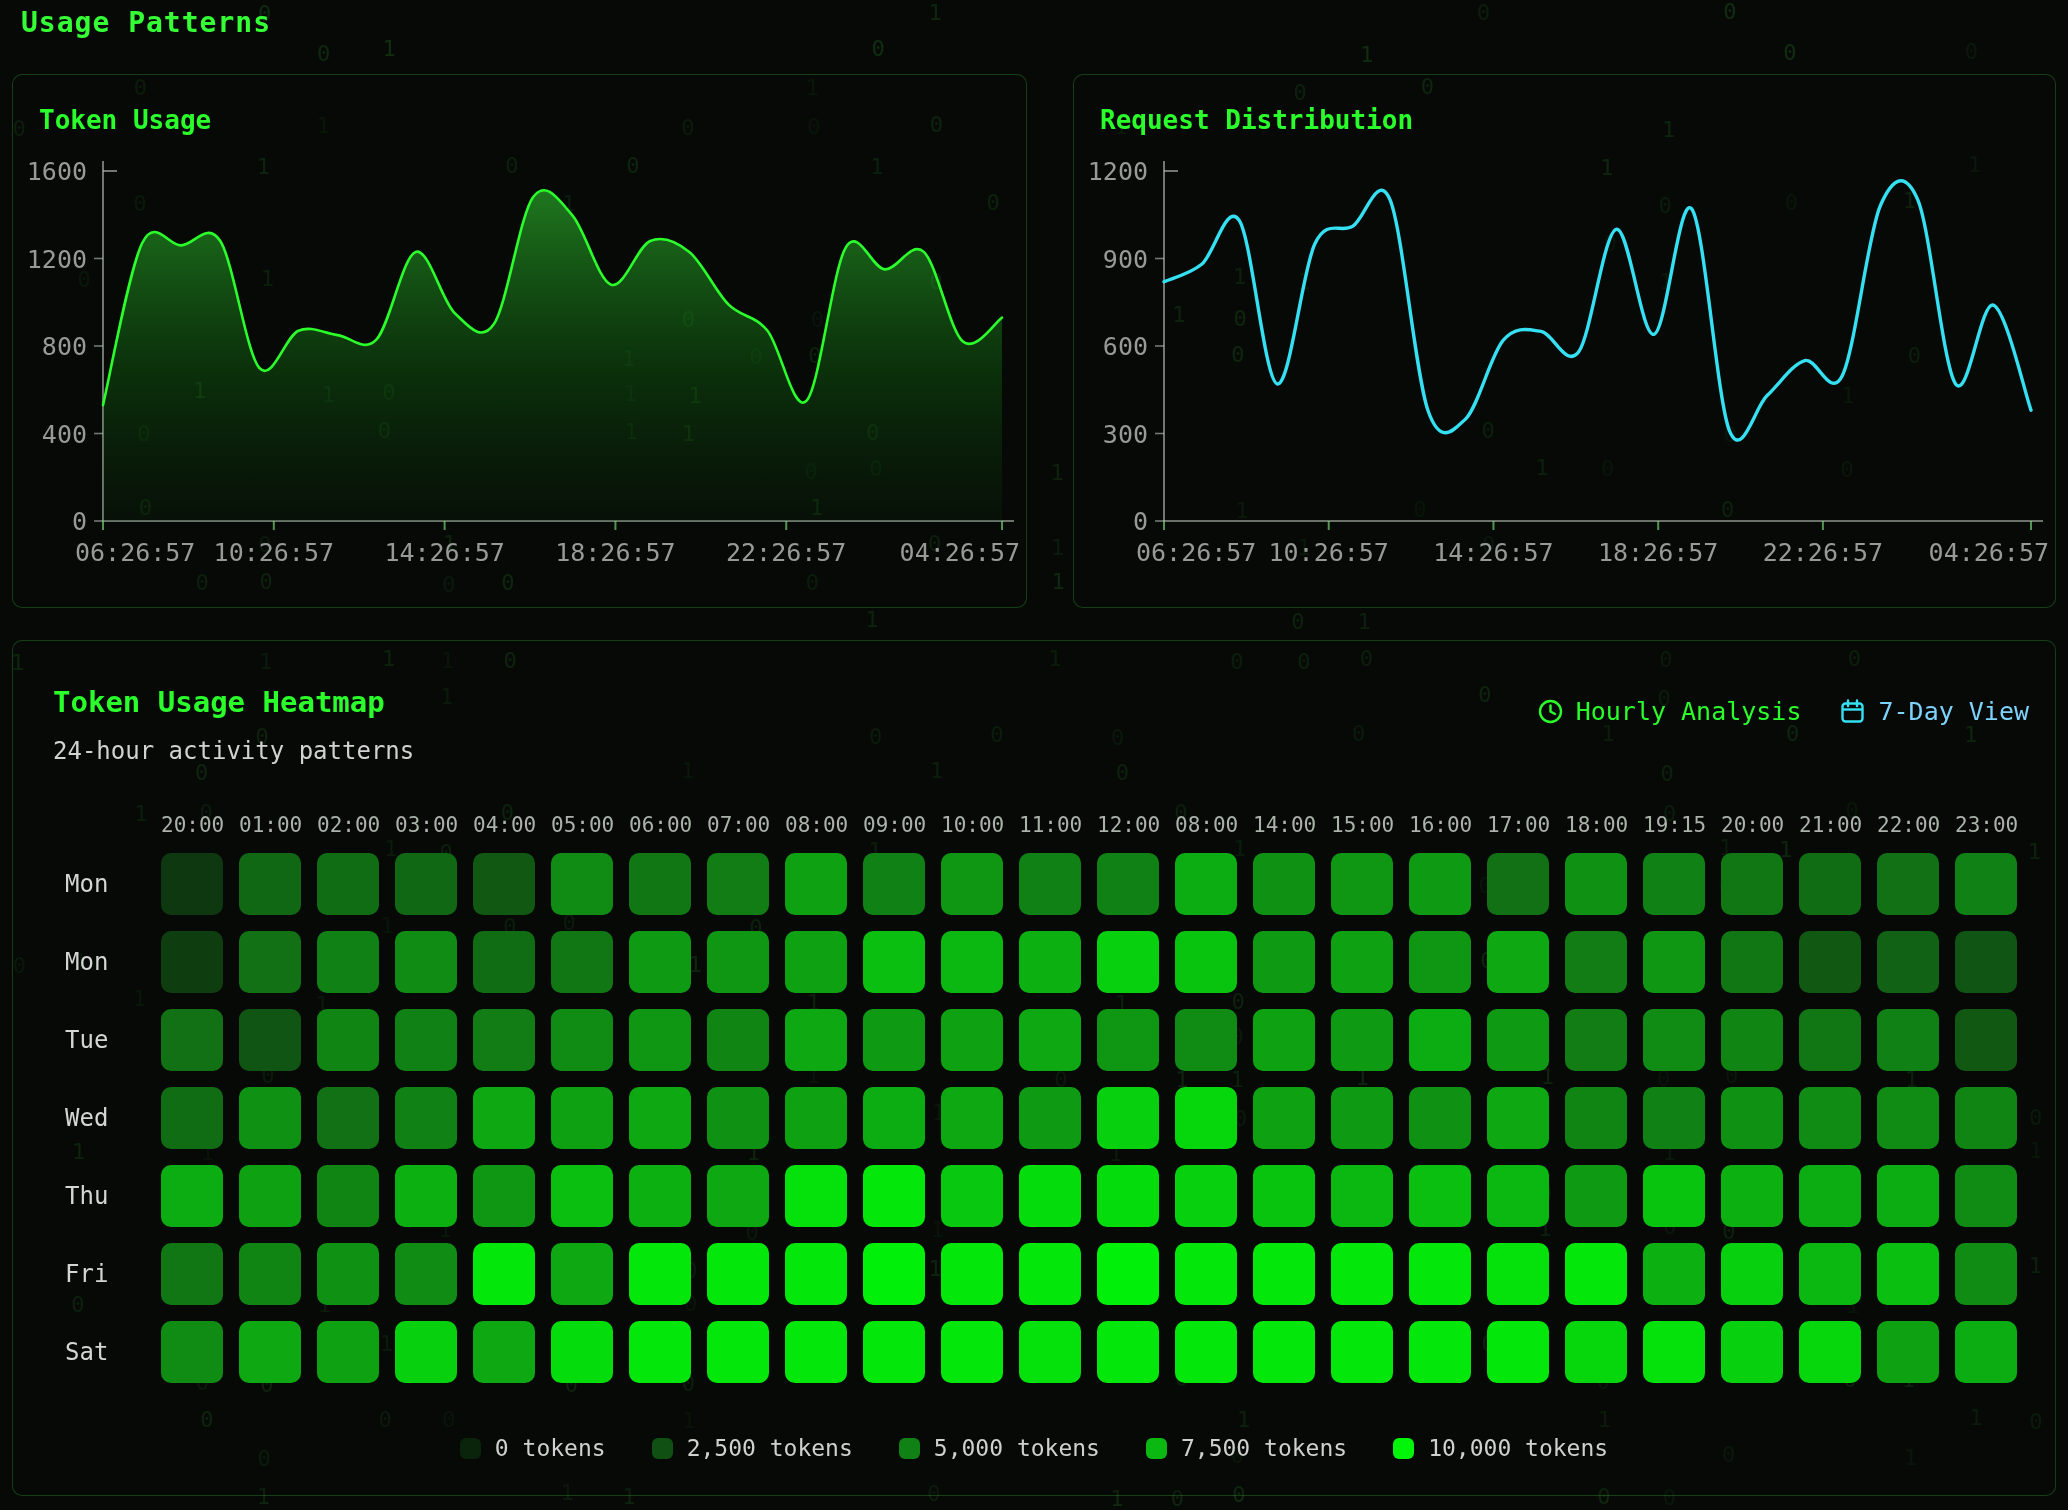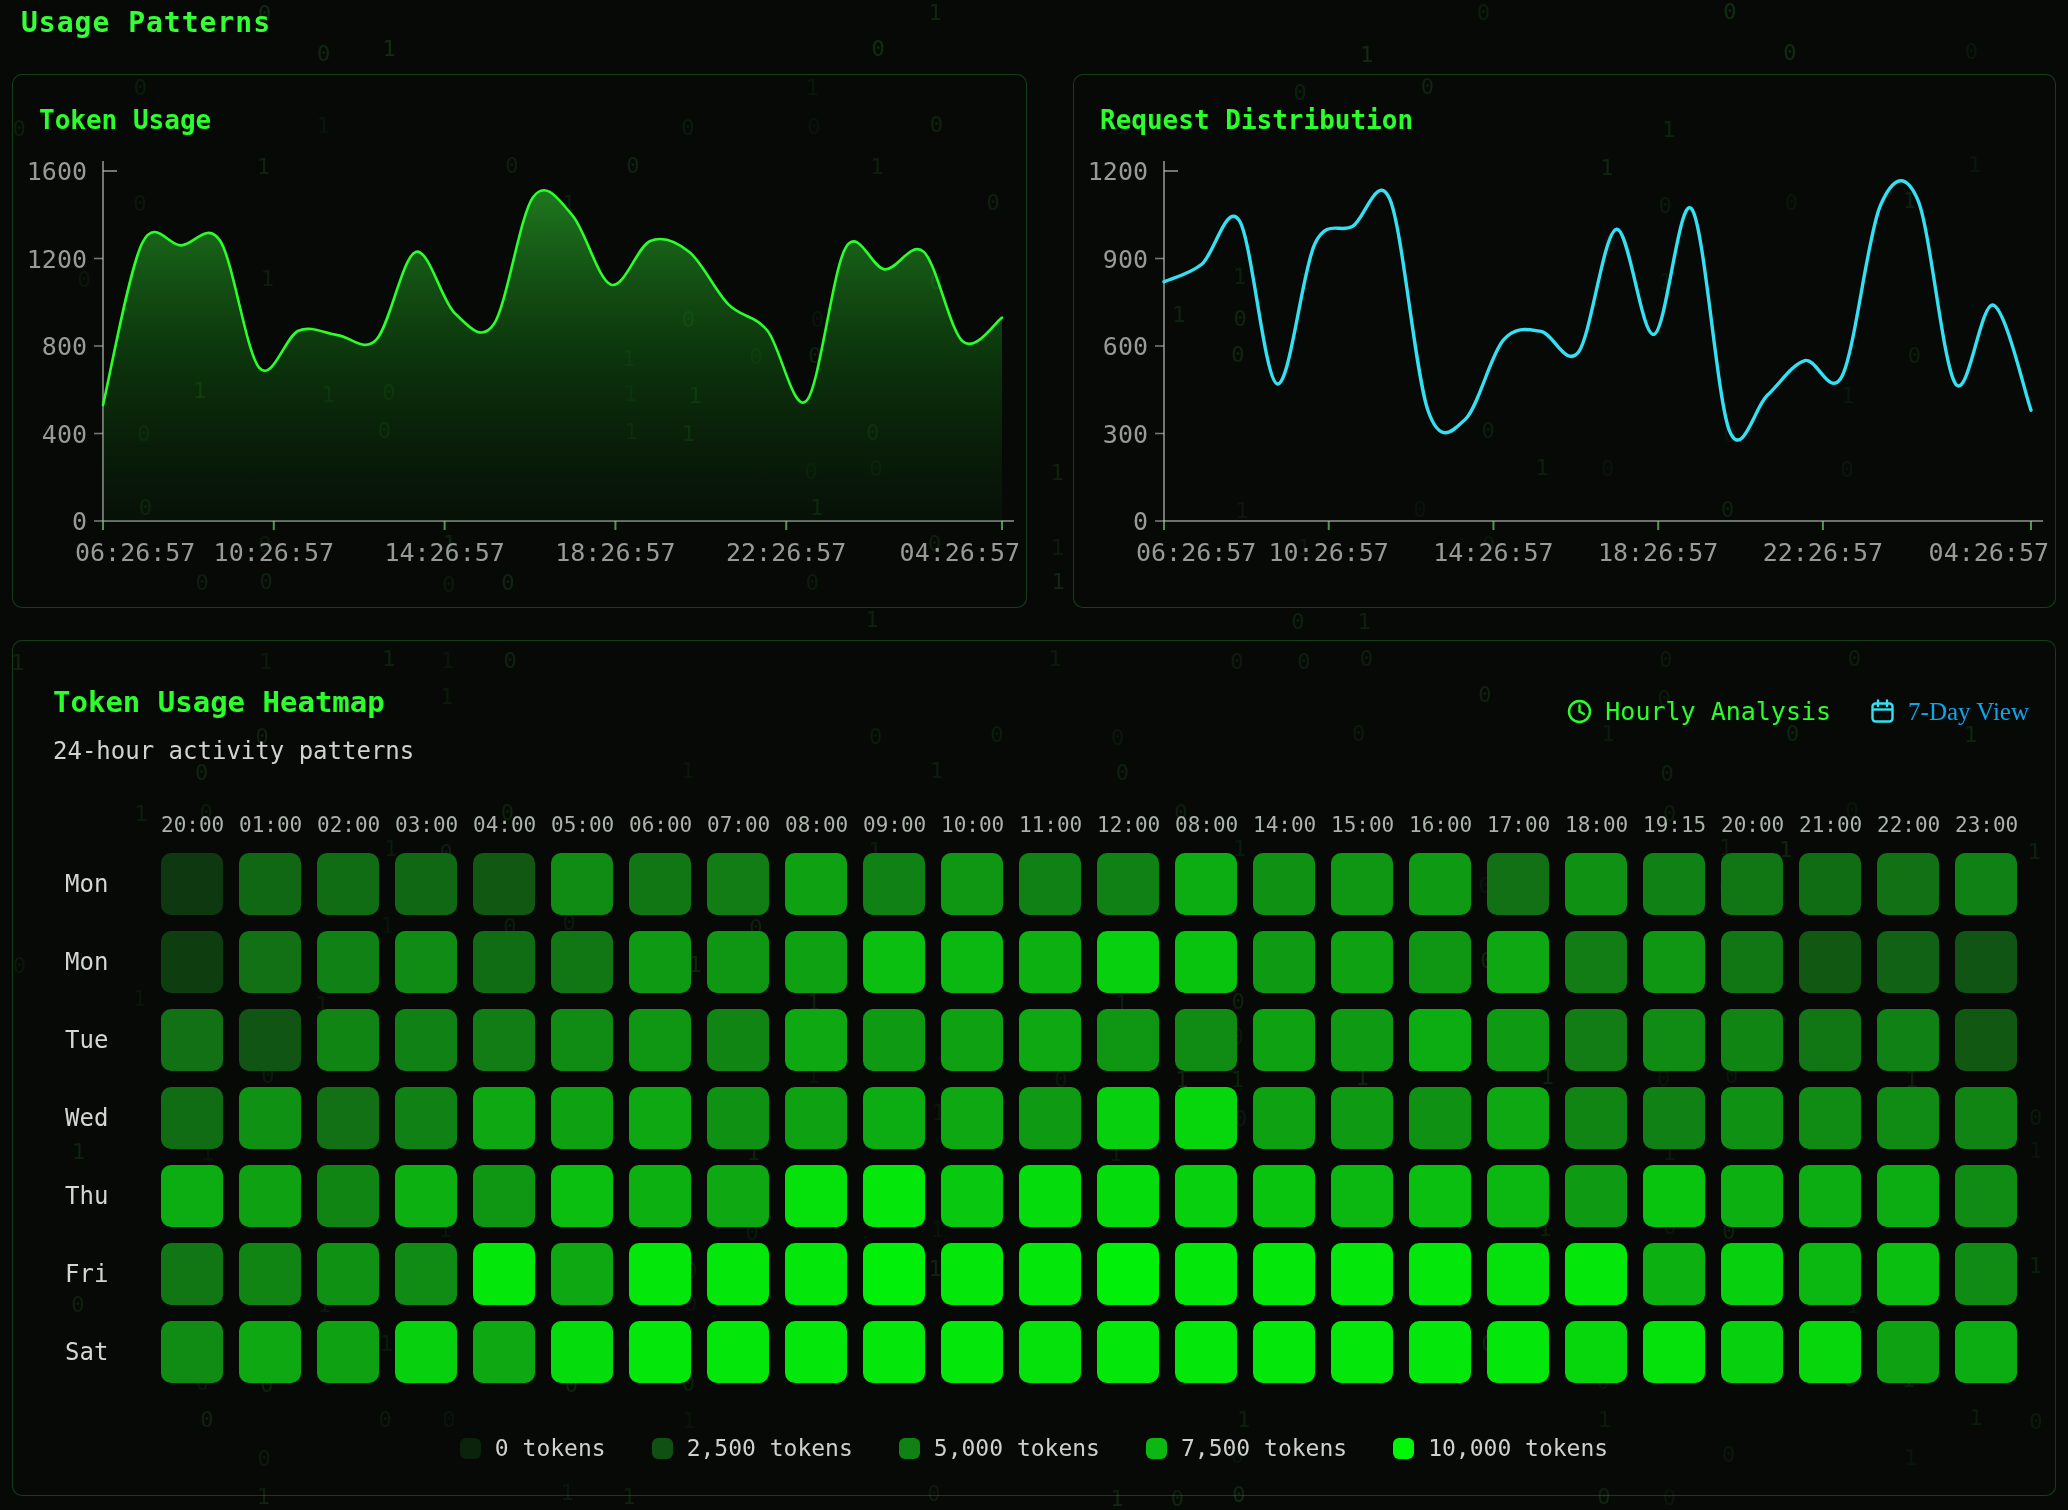--- a/index.html
+++ b/index.html
@@ -29,21 +29,21 @@
                  color:#2bff2b; z-index:2; }
   .chart-svg { position:absolute; inset:0; }
 
   
   #panel-heatmap { left:12px; top:640px; width:2044px; height:856px; }
   #hm-title { position:absolute; left:40px; top:44px; font-size:29px; font-weight:bold; color:#2bff2b; }
   #hm-subtitle { position:absolute; left:40px; top:96px; font-size:24px; color:#d2d2d2; }
   #hm-meta { position:absolute; right:26px; top:56px; display:flex; gap:38px; align-items:center; }
   .meta-item { display:flex; align-items:center; gap:12px; font-size:25px; cursor:pointer; }
   .meta-item.green { color:#2bff2b; }
-  .meta-item.cyan  { color:#0ea5e9;font-family:Liberation Serif, serif; }
+  .meta-item.cyan  { color:#7dd3fc; }
 
   #hm-grid { position:absolute; left:40px; top:162px;
              display:grid; grid-template-columns:92px repeat(24, 62px);
              grid-template-rows:34px repeat(7, 62px); gap:16px; }
   .hm-hour { font-size:21px; color:#aab2aa; text-align:center; align-self:end; }
   .hm-day  { font-size:24px; color:#d5d5d5; align-self:center; padding-left:12px; }
   .hm-cell { border-radius:10px; }
 
   #hm-legend { position:absolute; left:0; right:0; bottom:34px; display:flex;
                justify-content:center; align-items:center; gap:46px; }

